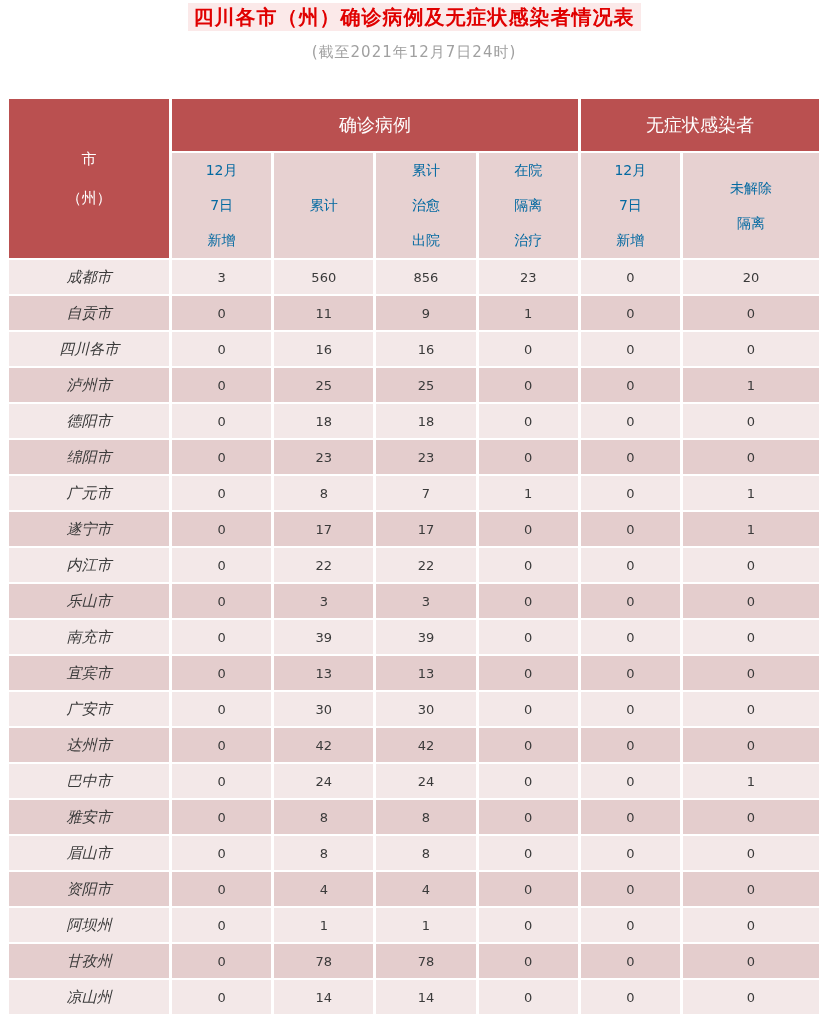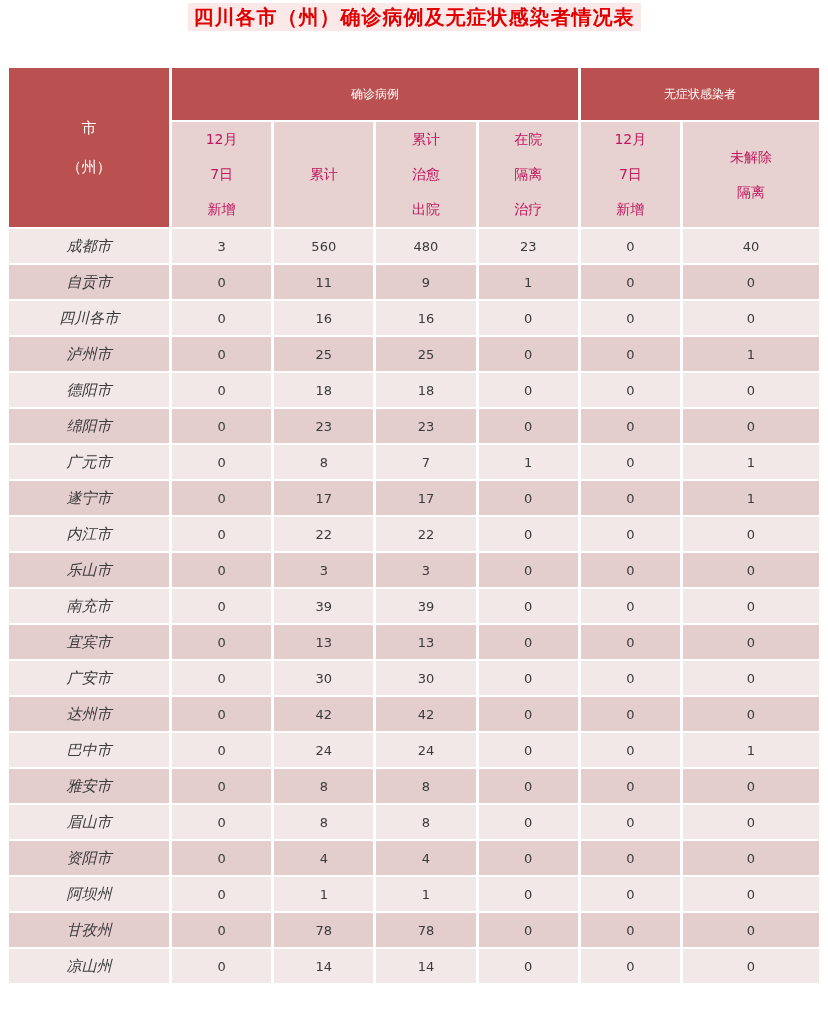--- a/index.html
+++ b/index.html
@@ -49,33 +49,33 @@
   col.c-last  { width: 17.0%; }
   th, td {
     text-align: center;
     vertical-align: middle;
     padding: 0;
     font-weight: normal;
   }
   th.group-hd {
     background: #ba5050;
     color: #ffffff;
-    font-size: 12px;
+    font-size: 18px;
     height: 52px;
   }
   th.corner-hd {
     background: #ba5050;
     color: #ffffff;
     font-size: 15px;
     white-space: pre-line;
     line-height: 2.6;
   }
   th.sub-hd {
     background: #e7d1d1;
-    color: #be185d;
+    color: #0369a1;
     font-size: 14px;
     height: 98px;
     white-space: pre-line;
     line-height: 2.5;
   }
   tbody td {
     height: 34px;
     font-size: 13px;
     color: #3a3a3a;
   }
@@ -88,20 +88,21 @@
 </style>
 </head>
 <body>
 
 <div class="page">
 
   <div class="title-wrap">
     <span class="title-highlight">四川各市（州）确诊病例及无症状感染者情况表</span>
   </div>
 
+  <div class="subtitle">(截至2021年12月7日24时)</div>
 
   <table class="stats">
     <colgroup>
       <col class="c-city">
       <col class="c-num">
         <col class="c-num">
         <col class="c-num">
         <col class="c-num">
         <col class="c-num">
       <col class="c-last">
@@ -129,24 +130,24 @@
 新增</th>
         <th class="sub-hd">未解除
 隔离</th>
       </tr>
     </thead>
     <tbody>
         <tr>
     <td class="city-cell">成都市</td>
     <td>3</td>
     <td>560</td>
-    <td>480</td>
+    <td>856</td>
     <td>23</td>
     <td>0</td>
-    <td>40</td>
+    <td>20</td>
   </tr>
         <tr>
     <td class="city-cell">自贡市</td>
     <td>0</td>
     <td>11</td>
     <td>9</td>
     <td>1</td>
     <td>0</td>
     <td>0</td>
   </tr>

